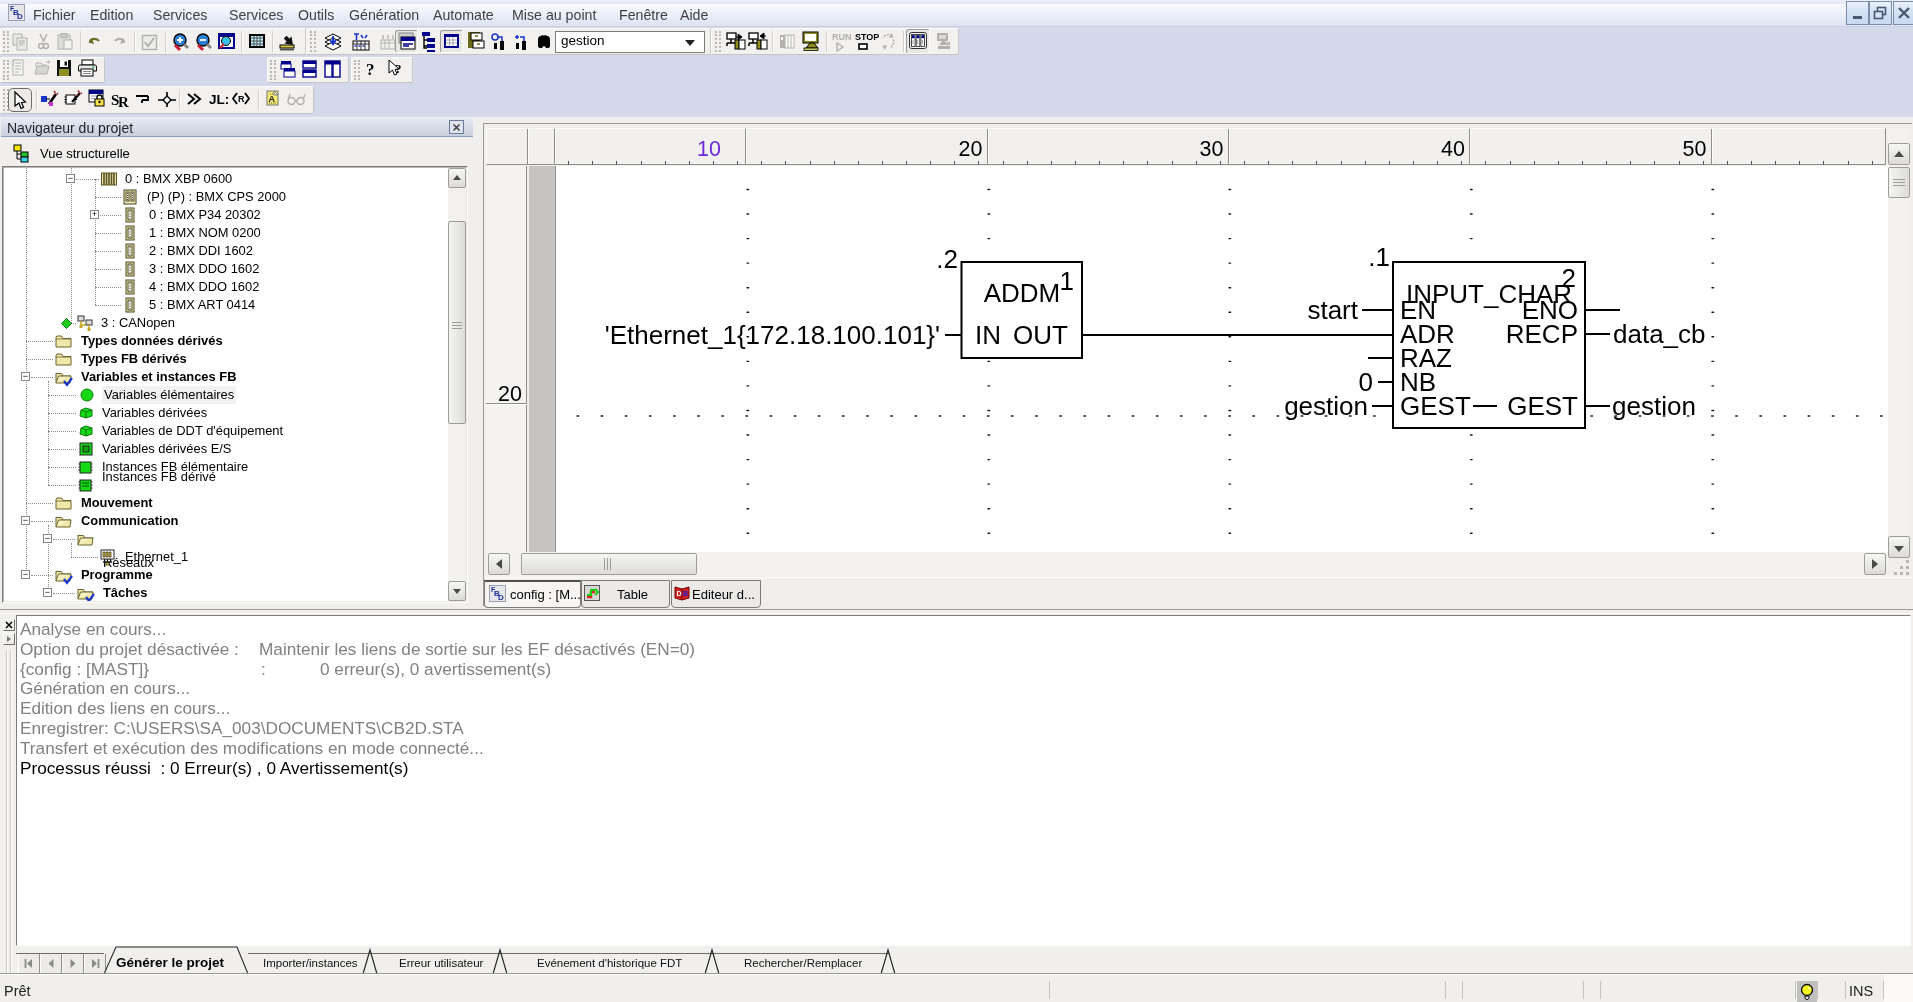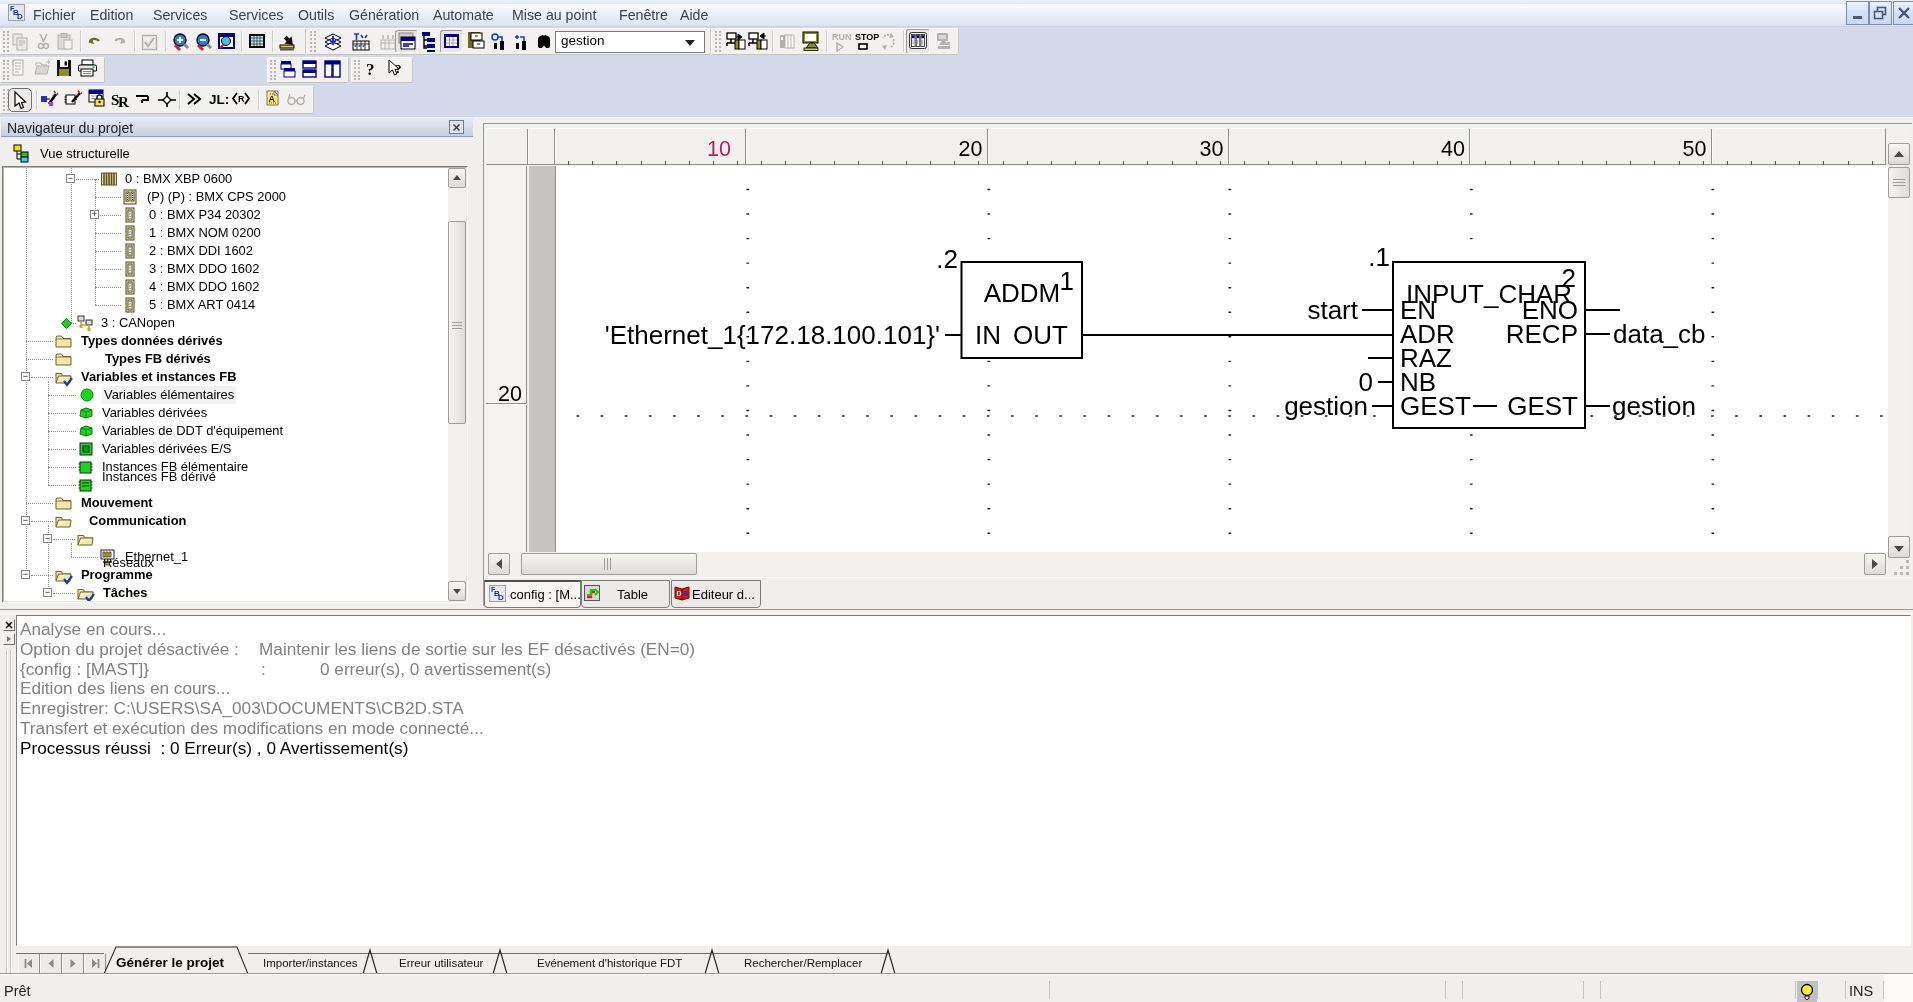--- a/index.html
+++ b/index.html
@@ -472,21 +472,21 @@
 <div class="trow" style="left:97px;top:146px;">3 : CANopen</div>
 <svg class="a" style="left:51px;top:165px" width="16" height="16" viewBox="0 0 16 16">
       <path d="M1 4 L1 14 L16 14 L16 5.5 L8 5.5 L6.5 3 L2 3 Z" fill="#efe8a8" stroke="#6a6430"></path>
       <path d="M1 6 h15" stroke="#6a6430" stroke-width="0.8"></path>
     </svg>
 <div class="trow" style="left:77px;top:164px;"><b>Types données dérivés</b></div>
 <svg class="a" style="left:51px;top:183px" width="16" height="16" viewBox="0 0 16 16">
       <path d="M1 4 L1 14 L16 14 L16 5.5 L8 5.5 L6.5 3 L2 3 Z" fill="#efe8a8" stroke="#6a6430"></path>
       <path d="M1 6 h15" stroke="#6a6430" stroke-width="0.8"></path>
     </svg>
-<div class="trow" style="left:77px;top:182px;margin-left:24px;"><b>Types FB dérivés</b></div>
+<div class="trow" style="left:77px;top:182px;"><b>Types FB dérivés</b></div>
 <svg class="a" style="left:51px;top:201px" width="16" height="16" viewBox="0 0 16 16">
       <path d="M1 4 L1 14 L15 14 L16 7 L7.5 7 L6.5 4.5 L2 4.5 Z" fill="#efe8a8" stroke="#6a6430"></path>
       <path d="M1 14 L3.5 7 L16 7" fill="#f6f0c0" stroke="#6a6430"></path>
       <path d="M9 12 l3 4 5 -7" fill="none" stroke="#1a35c8" stroke-width="2.2"></path>
     </svg>
 <div class="trow" style="left:77px;top:200px;"><b>Variables et instances FB</b></div>
 <svg class="a" style="left:75px;top:219px" width="16" height="16" viewBox="0 0 16 16">
       <circle cx="8" cy="8" r="6" fill="#16d916" stroke="#0a7a0a"></circle>
     </svg>
 <div class="trow" style="left:98px;top:218px;background:#f1f1f1;padding:0 2px;">Variables élémentaires</div>
@@ -518,21 +518,21 @@
 <div class="trow" style="left:98px;top:300px;">Instances FB dérivé</div>
 <svg class="a" style="left:51px;top:327px" width="16" height="16" viewBox="0 0 16 16">
       <path d="M1 4 L1 14 L16 14 L16 5.5 L8 5.5 L6.5 3 L2 3 Z" fill="#efe8a8" stroke="#6a6430"></path>
       <path d="M1 6 h15" stroke="#6a6430" stroke-width="0.8"></path>
     </svg>
 <div class="trow" style="left:77px;top:326px;"><b>Mouvement</b></div>
 <svg class="a" style="left:51px;top:345px" width="16" height="16" viewBox="0 0 16 16">
       <path d="M1 4 L1 14 L15 14 L16 7 L7.5 7 L6.5 4.5 L2 4.5 Z" fill="#efe8a8" stroke="#6a6430"></path>
       <path d="M1 14 L3.5 7 L16 7" fill="#f6f0c0" stroke="#6a6430"></path>
     </svg>
-<div class="trow" style="left:85px;top:344px;"><b>Communication</b></div>
+<div class="trow" style="left:77px;top:344px;"><b>Communication</b></div>
 <svg class="a" style="left:73px;top:363px" width="16" height="16" viewBox="0 0 16 16">
       <path d="M1 4 L1 14 L15 14 L16 7 L7.5 7 L6.5 4.5 L2 4.5 Z" fill="#efe8a8" stroke="#6a6430"></path>
       <path d="M1 14 L3.5 7 L16 7" fill="#f6f0c0" stroke="#6a6430"></path>
     </svg>
 <div class="trow" style="left:99px;top:362px;margin-top:24px;">Réseaux</div>
 <svg class="a" style="left:96px;top:381px" width="16" height="16" viewBox="0 0 16 16">
       <rect x="1" y="1" width="13" height="9" fill="#fff" stroke="#222"></rect>
       <path d="M3 3 h2 v5 h-2z M6 3 h2 v5 h-2z M9 3 h2 v5 h-2z" fill="#e8c520" stroke="#222" stroke-width="0.7"></path>
       <path d="M7.5 10 v3 M3 13 h9" stroke="#222" stroke-width="1.4"></path>
       <rect x="6" y="13.5" width="3" height="2.5" fill="#e8c520" stroke="#222" stroke-width="0.7"></rect>
@@ -575,21 +575,21 @@
 <div class="a" style="left:745px;top:129px;width:1px;height:35px;background:#8f8e8b"></div>
 <div class="a" style="left:746px;top:129px;width:1px;height:35px;background:#fcfcfb"></div>
 <div class="a" style="left:986.5px;top:129px;width:1px;height:35px;background:#8f8e8b"></div>
 <div class="a" style="left:987.5px;top:129px;width:1px;height:35px;background:#fcfcfb"></div>
 <div class="a" style="left:1227.5px;top:129px;width:1px;height:35px;background:#8f8e8b"></div>
 <div class="a" style="left:1228.5px;top:129px;width:1px;height:35px;background:#fcfcfb"></div>
 <div class="a" style="left:1469px;top:129px;width:1px;height:35px;background:#8f8e8b"></div>
 <div class="a" style="left:1470px;top:129px;width:1px;height:35px;background:#fcfcfb"></div>
 <div class="a" style="left:1710.5px;top:129px;width:1px;height:35px;background:#8f8e8b"></div>
 <div class="a" style="left:1711.5px;top:129px;width:1px;height:35px;background:#fcfcfb"></div>
-<div class="a" style="left:697px;top:137px;width:44px;font-size:21.5px;color:#be185d;text-align:center">10</div>
+<div class="a" style="left:697px;top:137px;width:44px;font-size:21.5px;color:#6d28d9;text-align:left">10</div>
 <div class="a" style="left:938.5px;top:137px;width:44px;font-size:21.5px;color:#000;text-align:right">20</div>
 <div class="a" style="left:1179.5px;top:137px;width:44px;font-size:21.5px;color:#000;text-align:right">30</div>
 <div class="a" style="left:1421px;top:137px;width:44px;font-size:21.5px;color:#000;text-align:right">40</div>
 <div class="a" style="left:1662.5px;top:137px;width:44px;font-size:21.5px;color:#000;text-align:right">50</div>
 <div class="a" style="left:568.1px;top:161px;width:1px;height:4px;background:#555"></div>
 <div class="a" style="left:592.2px;top:161px;width:1px;height:4px;background:#555"></div>
 <div class="a" style="left:616.4px;top:161px;width:1px;height:4px;background:#555"></div>
 <div class="a" style="left:640.5px;top:161px;width:1px;height:4px;background:#555"></div>
 <div class="a" style="left:664.6px;top:161px;width:1px;height:4px;background:#555"></div>
 <div class="a" style="left:688.8px;top:161px;width:1px;height:4px;background:#555"></div>
@@ -750,20 +750,21 @@
 <svg class="a" style="left:5px;top:635px" width="8" height="8" viewBox="0 0 8 8">
     <path d="M2 1 L6 4 L2 7 Z" fill="#777"></path>
   </svg>
 <div class="a" style="left:6px;top:650px;width:2px;height:290px;border-left:1px solid #c9c8c5;border-right:1px solid #fff"></div>
 <div class="a" style="left:10px;top:650px;width:2px;height:290px;border-left:1px solid #c9c8c5;border-right:1px solid #fff"></div>
 <div class="a" style="left:16px;top:615px;width:1895px;height:331px;background:#fff;border:1px solid;border-color:#7e7d7a #fdfdfc #fdfdfc #7e7d7a"></div>
 <div class="a" style="left:20px;top:620px;font-size:17.2px;color:#818181;line-height:19.8px">
 <div class="oline">Analyse en cours...</div>
 <div class="oline">Option du projet désactivée :<span style="position:absolute;left:239px">Maintenir les liens de sortie sur les EF désactivés (EN=0)</span></div>
 <div class="oline">{config : [MAST]}<span style="position:absolute;left:241px">:</span><span style="position:absolute;left:300px">0 erreur(s), 0 avertissement(s)</span></div>
+<div class="oline">Génération en cours...</div>
 <div class="oline">Edition des liens en cours...</div>
 <div class="oline">Enregistrer: C:\USERS\SA_003\DOCUMENTS\CB2D.STA</div>
 <div class="oline">Transfert et exécution des modifications en mode connecté...</div>
 <div class="oline" style="color:#000">Processus réussi&nbsp; : 0 Erreur(s) , 0 Avertissement(s)</div>
 </div>
 <div class="a" style="left:0;top:947px;width:1913px;height:27px;background:#f0efed"></div>
 <div class="a" style="left:6px;top:940px;width:2px;height:34px;border-left:1px solid #c9c8c5;border-right:1px solid #fff"></div>
 <div class="a" style="left:10px;top:940px;width:2px;height:34px;border-left:1px solid #c9c8c5;border-right:1px solid #fff"></div>
 <div class="a" style="left:18px;top:953px;width:22px;height:21px;background:#eceBe9;border:1px solid;border-color:#fcfcfb #8f8e8b #8f8e8b #fcfcfb"></div>
 <svg class="a" style="left:18px;top:953px" width="22" height="21" viewBox="0 0 22 21">

